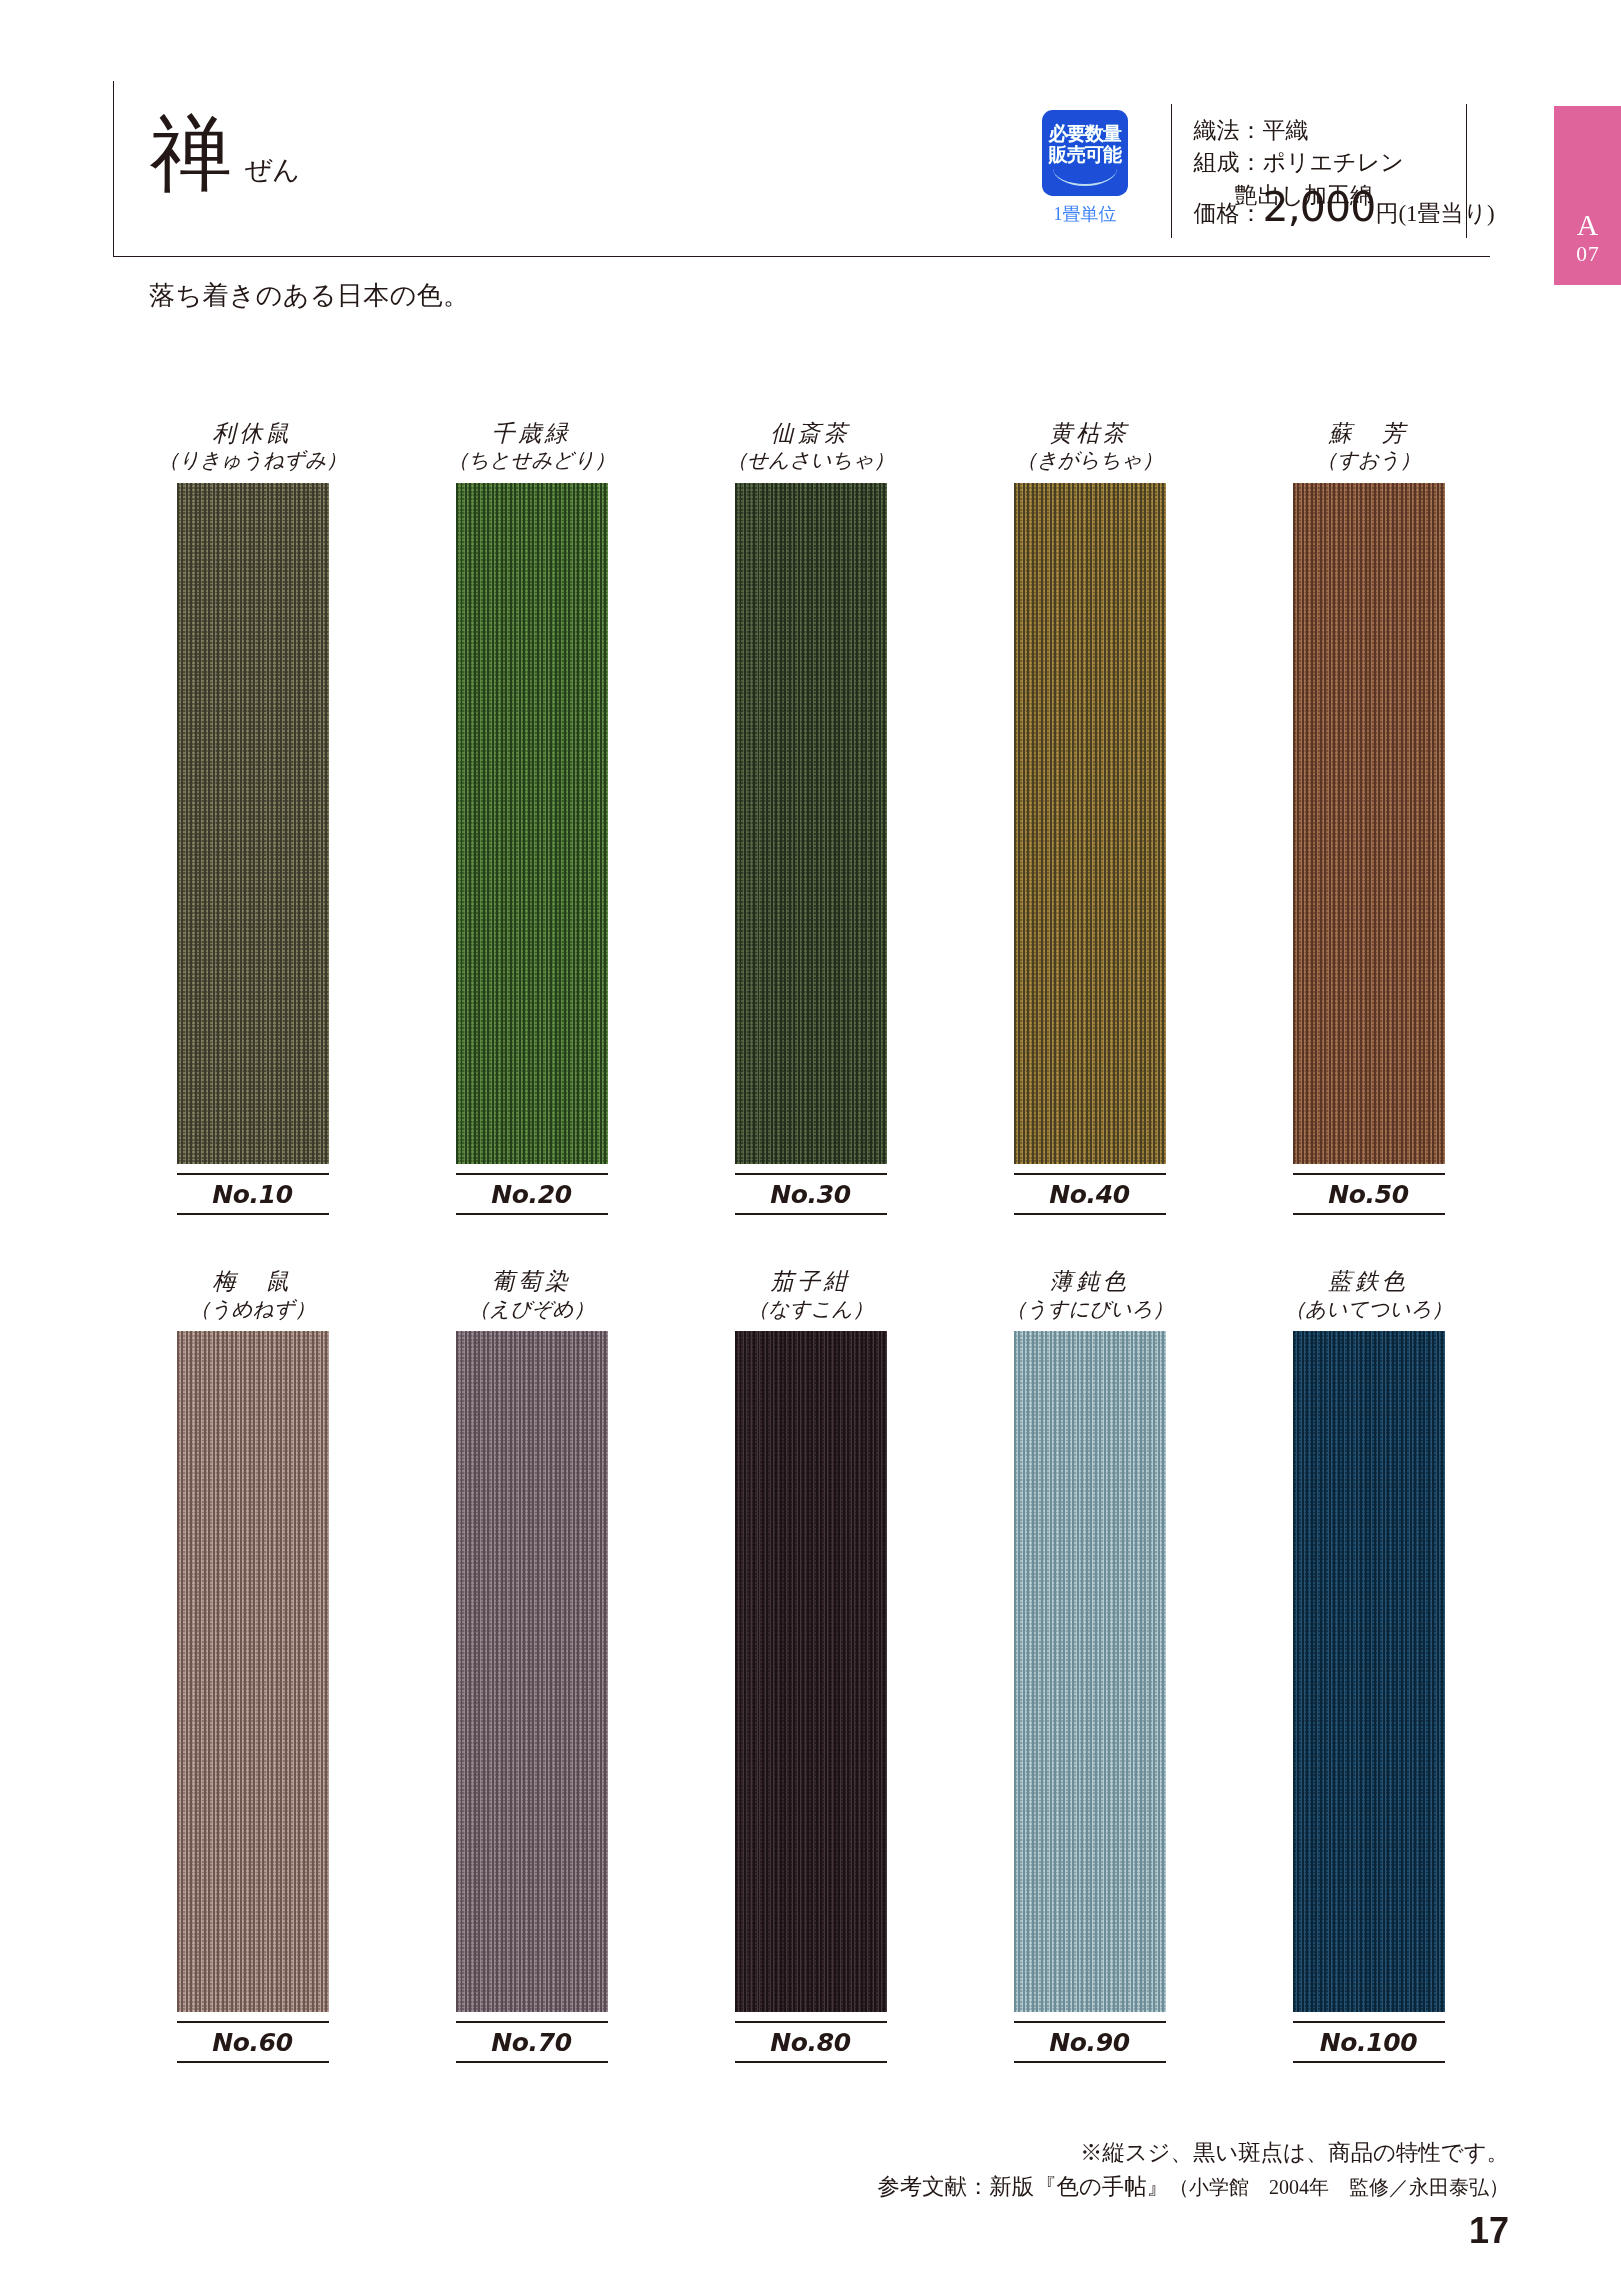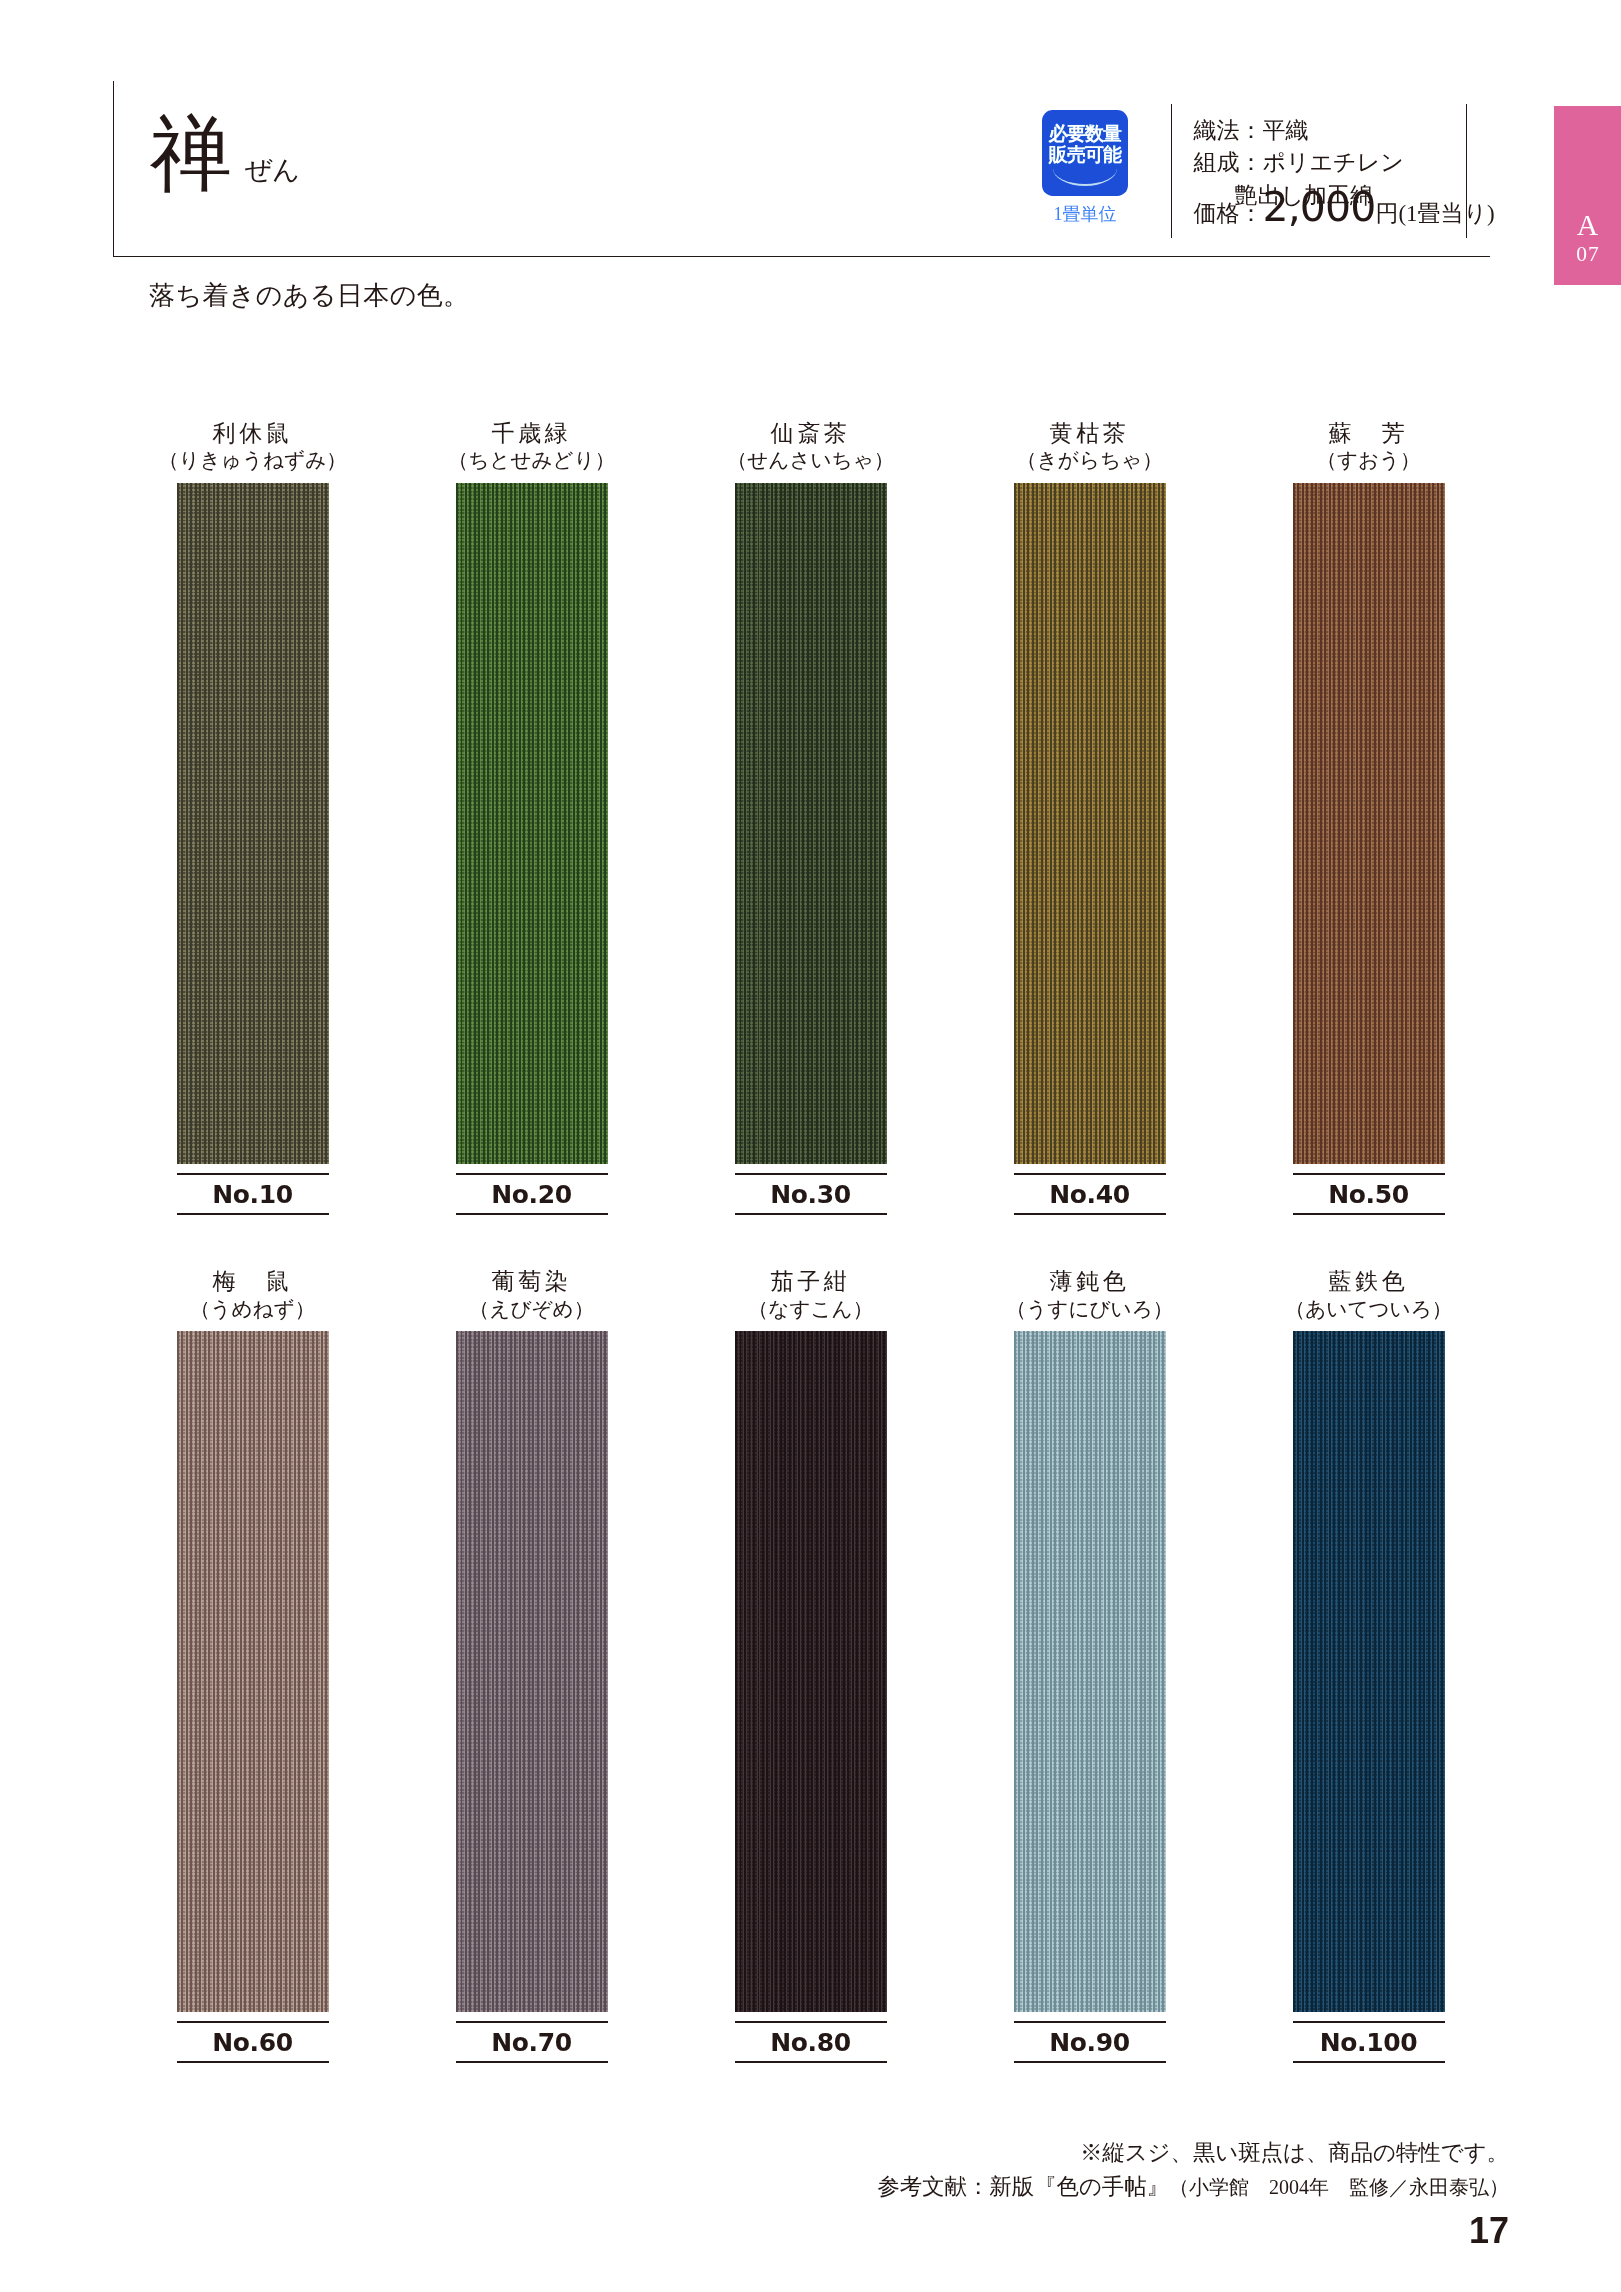--- a/index.html
+++ b/index.html
@@ -72,21 +72,21 @@
   
   .desc{
     position:absolute;left:149px;top:279px;width:1308px;
   }
   .desc p{margin:0 0 12.5px 0;font-size:26px;line-height:1.28;letter-spacing:0.4px;}
 
   
   .grid{
     position:absolute;left:113px;top:421px;width:1397px;
   }
-  .row{display:flex;justify-content:flex-start;margin-bottom:54px;}
+  .row{display:flex;justify-content:flex-start;margin-bottom:54px;font-style:italic;}
   .cell{width:279px;display:flex;flex-direction:column;align-items:center;}
 
   .cname{font-size:23px;line-height:1.15;letter-spacing:3.6px;text-align:center;}
   .ckana{font-size:20.6px;line-height:1.3;letter-spacing:0px;text-align:center;margin-bottom:9px;}
 
   .swatch{
     width:152px;height:681px;
     position:relative;overflow:hidden;
   }
   .swatch .weave{

